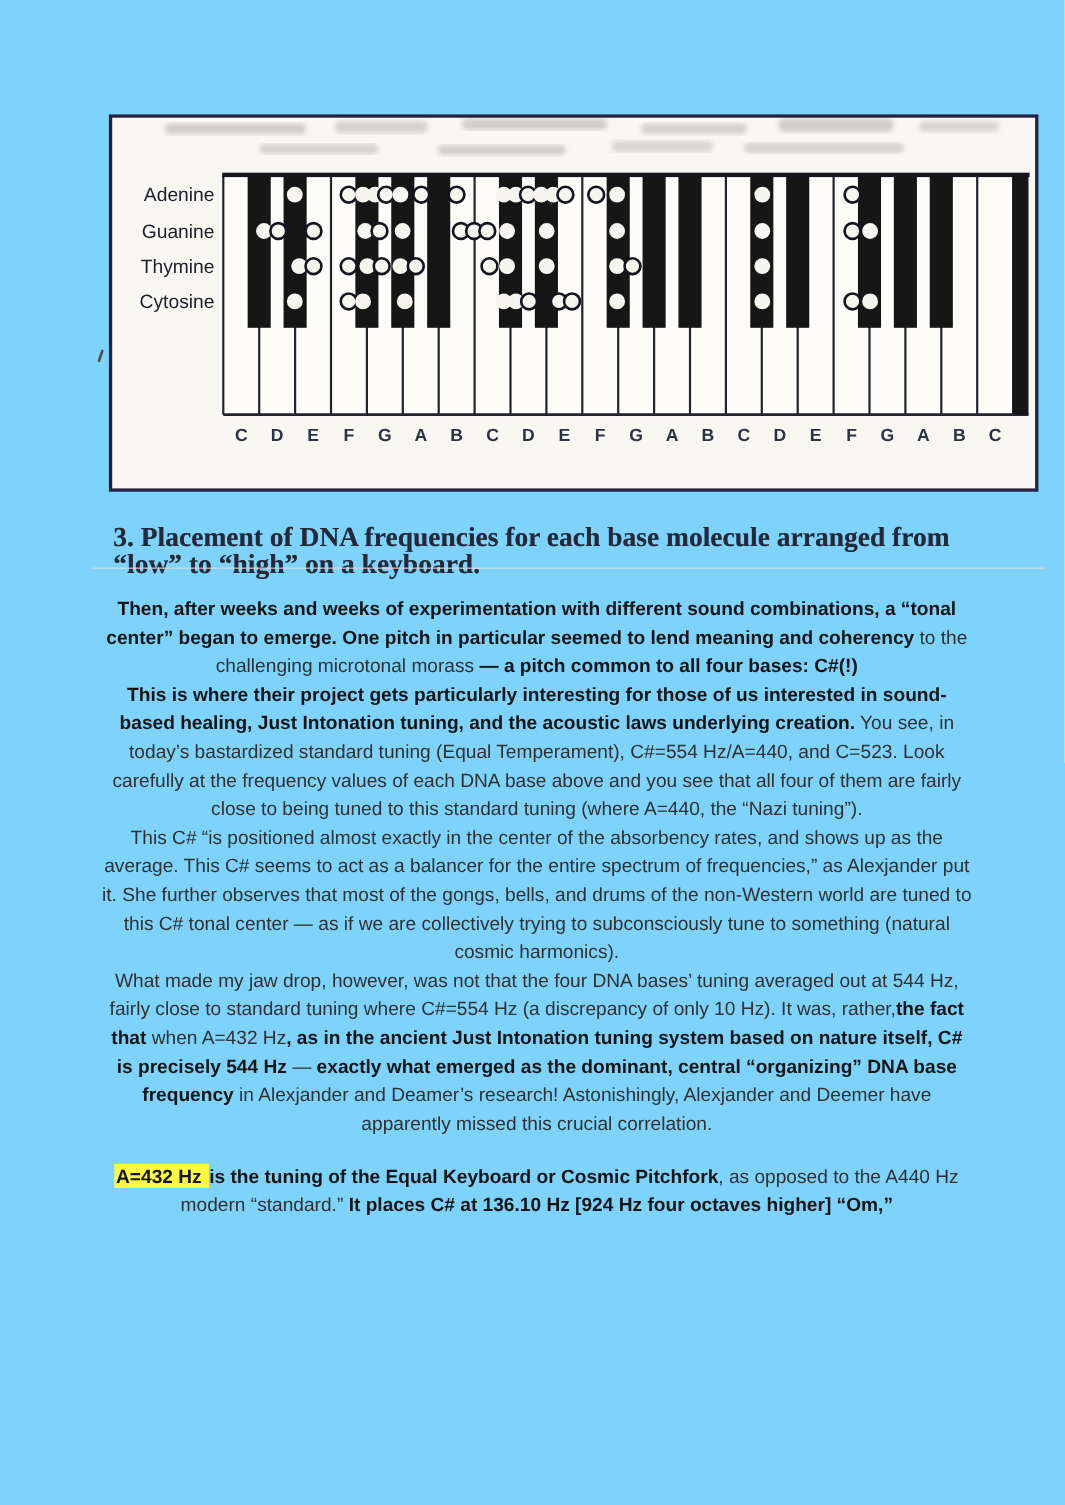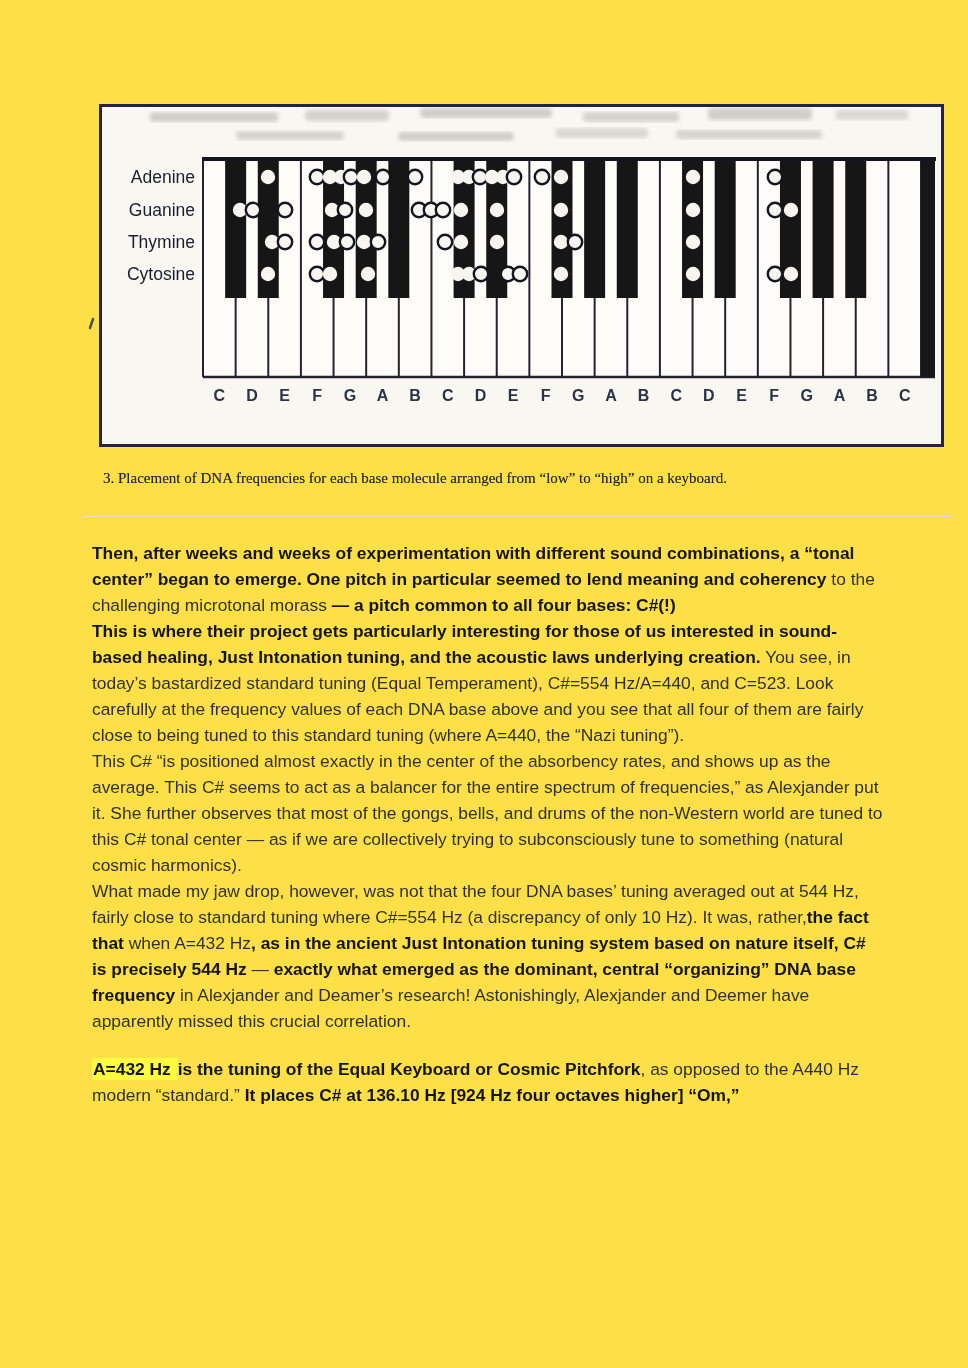--- a/index.html
+++ b/index.html
@@ -1,27 +1,27 @@
 <!DOCTYPE html>
 <html><head>
 <meta charset="utf-8">
 <style>
   html,body{margin:0;padding:0;background:#ffffff;}
-  .page{position:relative;width:968px;height:1368px;background:#fde047;overflow:hidden;
+  .page{position:relative;width:968px;height:1368px;background:#7dd3fc;overflow:hidden;
         font-family:"Liberation Sans",sans-serif;}
   .fig-svg{position:absolute;left:0;top:0;}
   .fig-caption{position:absolute;left:103px;top:451px;width:818px;
-        font-family:"Liberation Serif",serif;font-weight:normal;
-        font-size:15px;line-height:25px;color:#242837;
+        font-family:"Liberation Serif",serif;font-weight:bold;
+        font-size:25px;line-height:25px;color:#242837;
         text-shadow:0 0 .5px rgba(25,28,45,.55);}
   .divider{position:absolute;left:84px;top:516px;width:866px;height:0;
         border:none;border-top:1px solid #dcdcda;margin:0;}
   .article{position:absolute;left:92px;top:540px;width:792px;}
   .article p{margin:0;font-size:17.4px;line-height:26px;color:#303030;
-        font-family:"Liberation Sans",sans-serif;}
+        font-family:"Liberation Sans",sans-serif;text-align:center;}
   .article p.gap{margin-top:22px;}
   .article p.freq{color:#595959;}
   .b{font-weight:bold;color:#141414;}
   .i{}
   .hl{background:#fdfd3f;padding:1px 2px 1px 1px;}
 </style>
 </head>
 <body>
 
 <div class="page">

